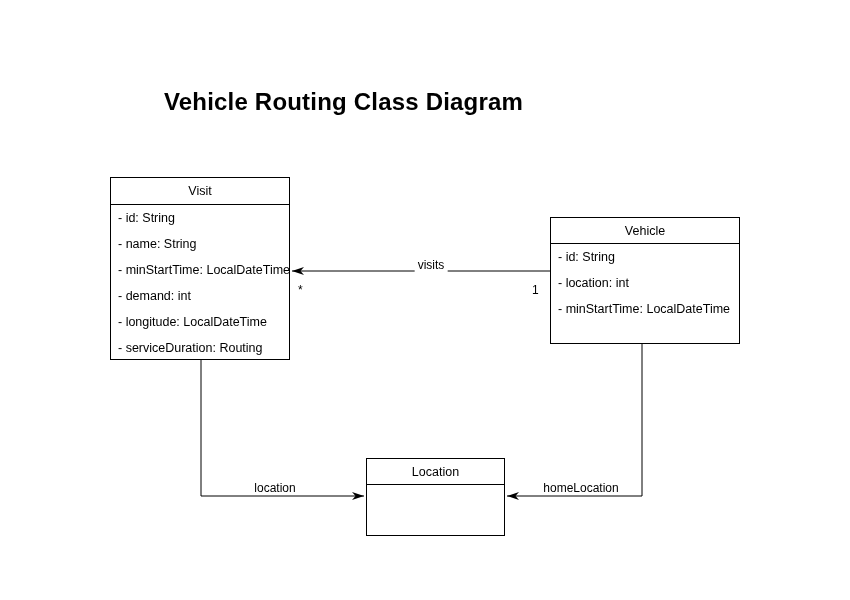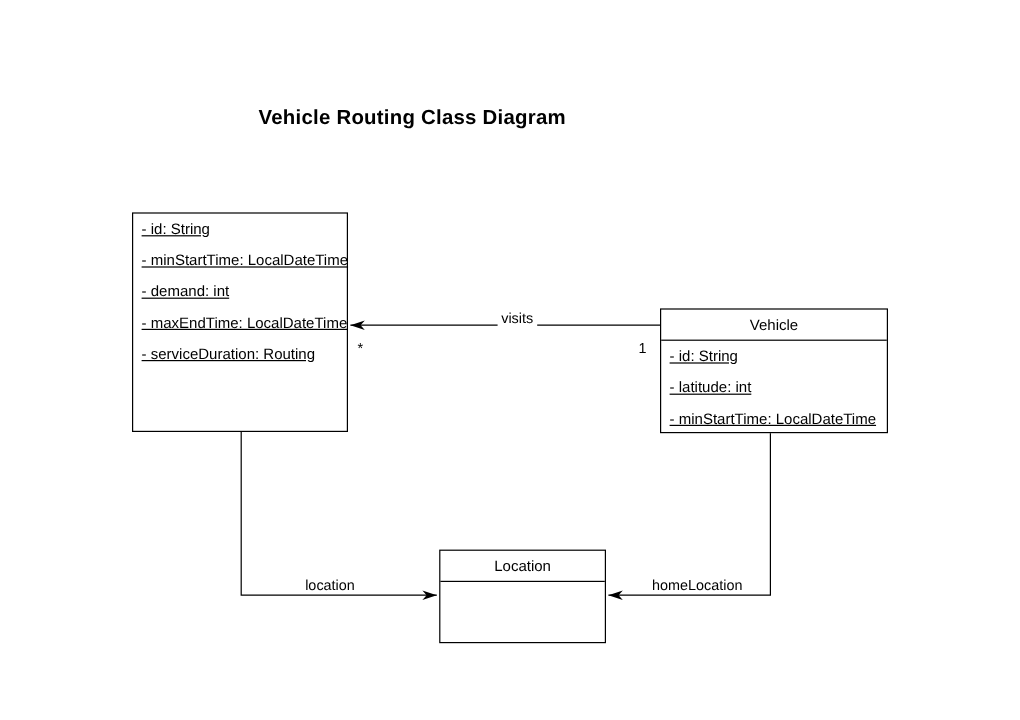--- a/index.html
+++ b/index.html
@@ -15,38 +15,38 @@
     height: 600px;
     background: #ffffff;
     overflow: hidden;
   }
   .diagram-title {
     position: absolute;
     left: 0;
     top: 88px;
     width: 687px;
     text-align: center;
-    font-size: 17px;
+    font-size: 24px;
     font-weight: bold;
     letter-spacing: 0.2px;
   }
   .class-box {
     position: absolute;
     border: 1px solid #000000;
     background: #ffffff;
   }
   .class-header {
     display: flex;
     align-items: center;
     justify-content: center;
     border-bottom: 1px solid #000000;
     font-size: 12.5px;
     height: 26px;
   }
-  .class-attrs { display: block; text-decoration: underline; }
+  .class-attrs { display: block; }
   .attr {
     display: flex;
     align-items: center;
     height: 26px;
     padding-left: 7px;
     font-size: 12.5px;
     white-space: nowrap;
   }
   svg.connectors {
     position: absolute;
@@ -82,34 +82,36 @@
       <marker id="arrow" markerUnits="userSpaceOnUse" markerWidth="14" markerHeight="10" refX="13" refY="5" orient="auto">
         <path d="M1,1 L13,5 L1,9 L4.5,5 Z" fill="#000000"></path>
       </marker>
     </defs>
     <line x1="550" y1="271" x2="292" y2="271" stroke="#000000" stroke-width="1" marker-end="url(#arrow)"></line>
     <path d="M201,360 L201,496 L364,496" fill="none" stroke="#000000" stroke-width="1" marker-end="url(#arrow)"></path>
     <path d="M642,321 L642,496 L507,496" fill="none" stroke="#000000" stroke-width="1" marker-end="url(#arrow)"></path>
   </svg>
 
   <div class="class-box" style="left:110px; top:177px; width:180px; height:183px;">
+    <div class="class-header" style="height:27px;">Visit</div>
     <div class="class-attrs">
       <div class="attr">- id: String</div>
+      <div class="attr">- name: String</div>
       <div class="attr">- minStartTime: LocalDateTime</div>
       <div class="attr">- demand: int</div>
-      <div class="attr">- maxEndTime: LocalDateTime</div>
+      <div class="attr">- longitude: LocalDateTime</div>
       <div class="attr">- serviceDuration: Routing</div>
     </div>
   </div>
 
-  <div class="class-box" style="left:550px; top:217px; width:190px; height:104px;margin-top:40px;">
+  <div class="class-box" style="left:550px; top:217px; width:190px; height:127px;">
     <div class="class-header">Vehicle</div>
     <div class="class-attrs">
       <div class="attr">- id: String</div>
-      <div class="attr">- latitude: int</div>
+      <div class="attr">- location: int</div>
       <div class="attr">- minStartTime: LocalDateTime</div>
     </div>
   </div>
 
   <div class="class-box" style="left:366px; top:458px; width:139px; height:78px;">
     <div class="class-header">Location</div>
   </div>
 
   <div class="edge-label" style="left:431px; top:258px;">visits</div>
   <div class="mult" style="left:298px; top:283px;">*</div>

